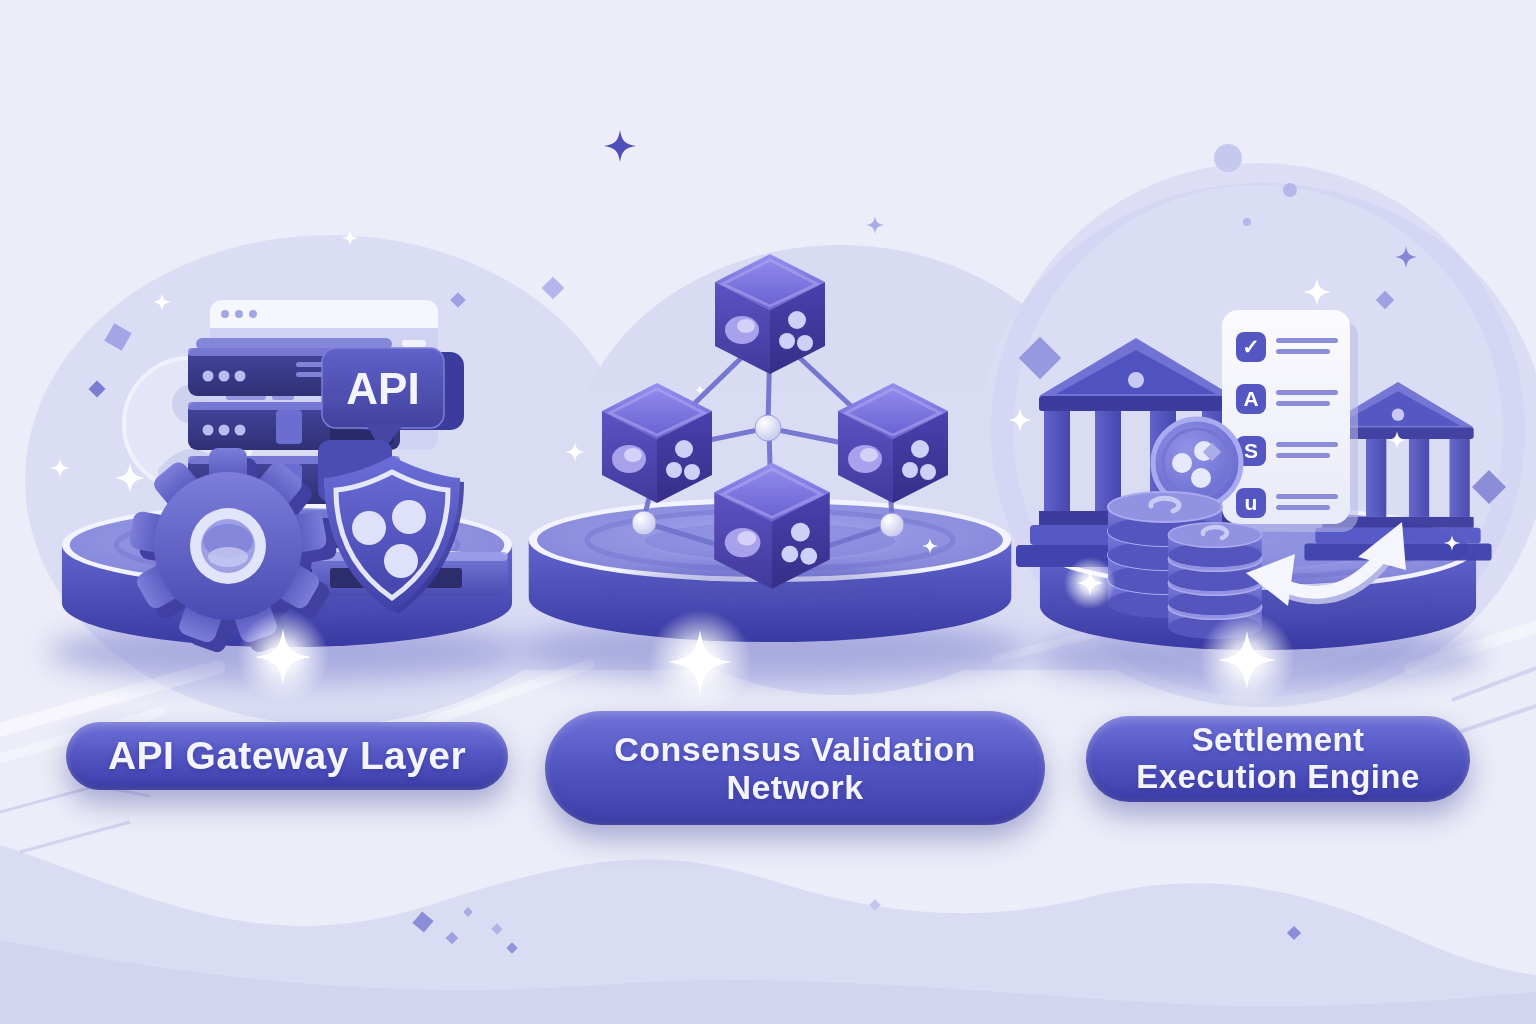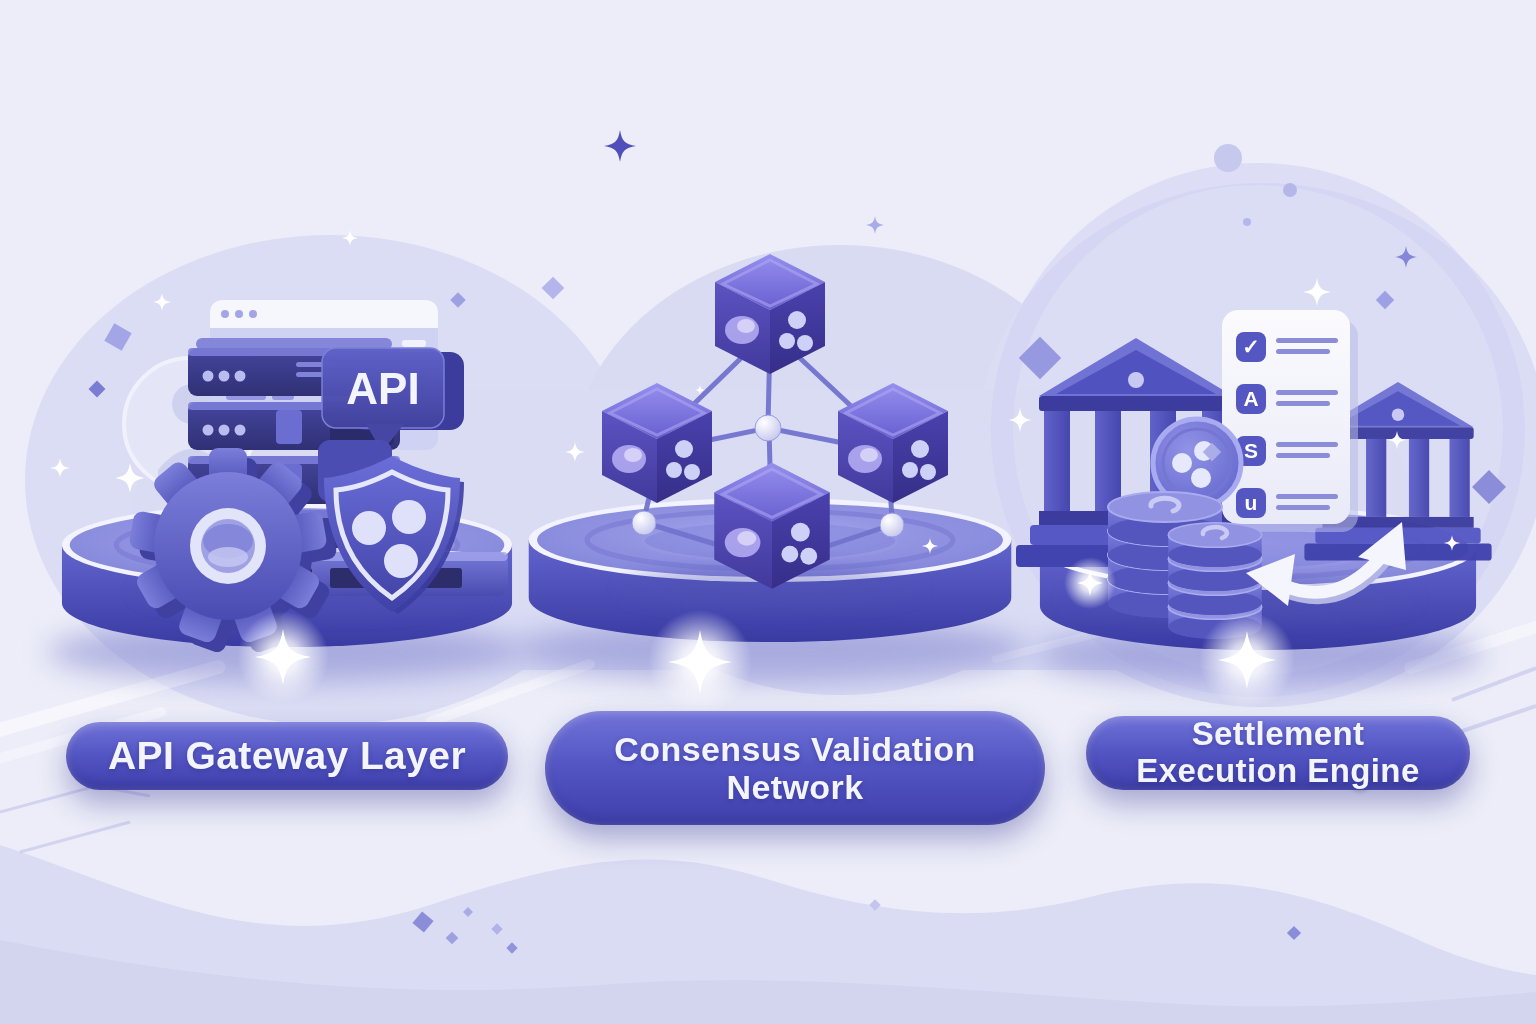--- a/index.html
+++ b/index.html
@@ -8,21 +8,21 @@
   .art{position:absolute;left:0;top:0;width:1536px;height:1024px;}
   .pill{position:absolute;display:flex;align-items:center;justify-content:center;text-align:center;
         border-radius:60px;color:#f3f4fc;font-weight:bold;letter-spacing:.4px;line-height:1.12;
         background:linear-gradient(180deg,#7173d9 0%,#5355c3 48%,#3e3fab 100%);
         box-shadow:0 14px 28px rgba(58,59,150,.38), inset 0 2px 8px rgba(255,255,255,.28), inset 0 -4px 10px rgba(30,30,100,.25);
         text-shadow:0 2px 4px rgba(40,40,120,.35);}
   .pill span{display:block;}
   .pill-left{left:66px;top:722px;width:442px;height:68px;font-size:39px;}
   .pill-middle{left:545px;top:711px;width:500px;height:114px;font-size:34px;}
   .pill-middle span{max-width:440px;}
-  .pill-right{left:1086px;top:716px;width:384px;height:74px;font-size:33px;}
+  .pill-right{left:1086px;top:716px;width:384px;height:86px;font-size:33px;}
   .pill-right span{max-width:320px;}
 </style>
 </head>
 <body>
 
 <div class="canvas">
 
 <svg class="art" viewBox="0 0 1536 1024">
   <defs>
     <linearGradient id="gPlatSide" x1="0" y1="0" x2="0" y2="1">

